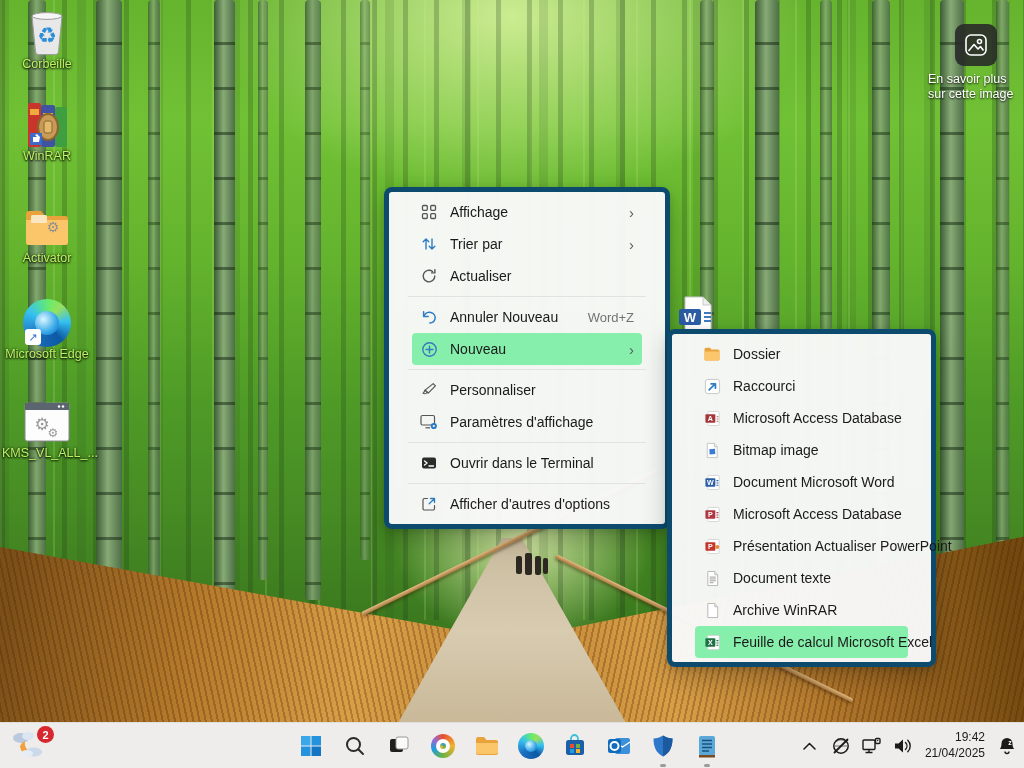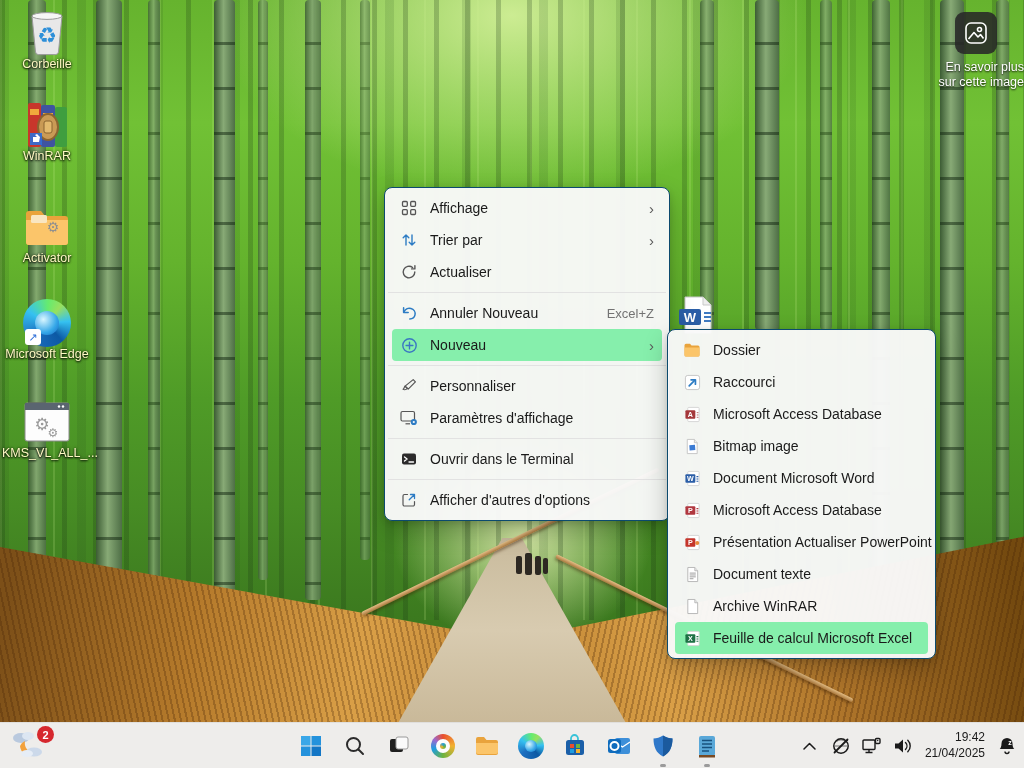--- a/index.html
+++ b/index.html
@@ -44,34 +44,34 @@
   }
   .fence { position:absolute; height:4px; border-radius:2px;
     background:linear-gradient(180deg,#e3bd85,#a9783e); box-shadow:0 2px 3px rgba(60,30,5,.45); }
   .fence.fl { width:330px; left:362px; top:612px; transform:rotate(-26deg); transform-origin:left center; }
   .fence.fr { width:330px; left:556px; top:554px; transform:rotate(26deg); transform-origin:left center; }
   .person { position:absolute; background:#2d2822; border-radius:2px; }
 
   
   .dicon { position:absolute; left:2px; width:90px; text-align:center; cursor:default; }
   .dicon-img { height:46px; display:flex; align-items:center; justify-content:center; }
-  .dicon-label { margin-top:2px; font-size:12.5px; color:#fef9c3; line-height:1.1;
+  .dicon-label { margin-top:2px; font-size:12.5px; color:#bef264; line-height:1.1;
     text-shadow:0 1px 2px rgba(0,0,0,.95), 0 0 3px rgba(0,0,0,.8); }
 
   
-  .learn-more { position:absolute; left:928px; top:12px; width:96px; text-align:right; }
+  .learn-more { position:absolute; left:928px; top:24px; width:96px; text-align:left; }
   .lm-box { width:42px; height:42px; margin:0 auto; border-radius:9px; background:rgba(40,40,40,.88);
     display:flex; align-items:center; justify-content:center; }
   .lm-label { margin-top:6px; font-size:12.5px; color:#fff; line-height:1.2;
     text-shadow:0 1px 2px rgba(0,0,0,.95); }
 
   
-  .menu { position:absolute; background:rgba(249,249,249,.97); border:1px solid #0c4a6e;
+  .menu { position:absolute; background:rgba(249,249,249,.97); border:5px solid #0c4a6e;
     border-radius:8px; box-shadow:0 10px 24px rgba(0,0,0,.22), 0 2px 6px rgba(0,0,0,.12);
-    padding:4px 2px; z-index:20; }
+    padding:4px 18px; z-index:20; }
   .main-menu { left:384px; top:187px; width:286px; }
   .sub-menu  { left:667px; top:329px; width:269px; z-index:21; }
   .mi { height:32px; margin:0 5px; padding:0 8px; border-radius:4px;
     display:flex; align-items:center; gap:12px; font-size:14px; color:#1a1a1a; cursor:default; }
   .mi.hl { background:#86efac; }
   .mi .ic { width:18px; height:18px; display:flex; align-items:center; justify-content:center; flex:0 0 18px; }
   .mi .lbl { white-space:nowrap; }
   .mi .shortcut { margin-left:auto; color:#737373; font-size:13px; }
   .mi .chev { margin-left:auto; color:#5a5a5a; font-size:15px; line-height:1; }
   .sep { height:1px; background:#e2e2e2; margin:4px 1px; }
@@ -243,21 +243,21 @@
   </div>
   <div class="sep"></div>
   <div class="mi">
     <span class="ic">
         <svg width="16" height="16" viewBox="0 0 16 16" fill="none" stroke="#2d7cc4" stroke-width="1.5" stroke-linecap="round">
           <path d="M2.8 7.2C4 4.4 7 2.7 9.9 3.5c3 .8 4.7 3.6 4.1 6.4-.5 2.4-2.6 4-5.2 4"></path>
           <path d="M2.6 2.8v4.6h4.6" stroke-linejoin="round"></path>
         </svg>
       </span>
     <span class="lbl">Annuler Nouveau</span>
-    <span class="shortcut">Excel+Z</span>
+    <span class="shortcut">Word+Z</span>
   </div>
   <div class="mi hl">
     <span class="ic">
         <svg width="17" height="17" viewBox="0 0 16 16" fill="none" stroke="#3a77c2" stroke-width="1.3" stroke-linecap="round">
           <circle cx="8" cy="8" r="6.3"></circle>
           <path d="M8 4.8v6.4M4.8 8h6.4"></path>
         </svg>
       </span>
     <span class="lbl">Nouveau</span>
     <span class="chev">›</span>

